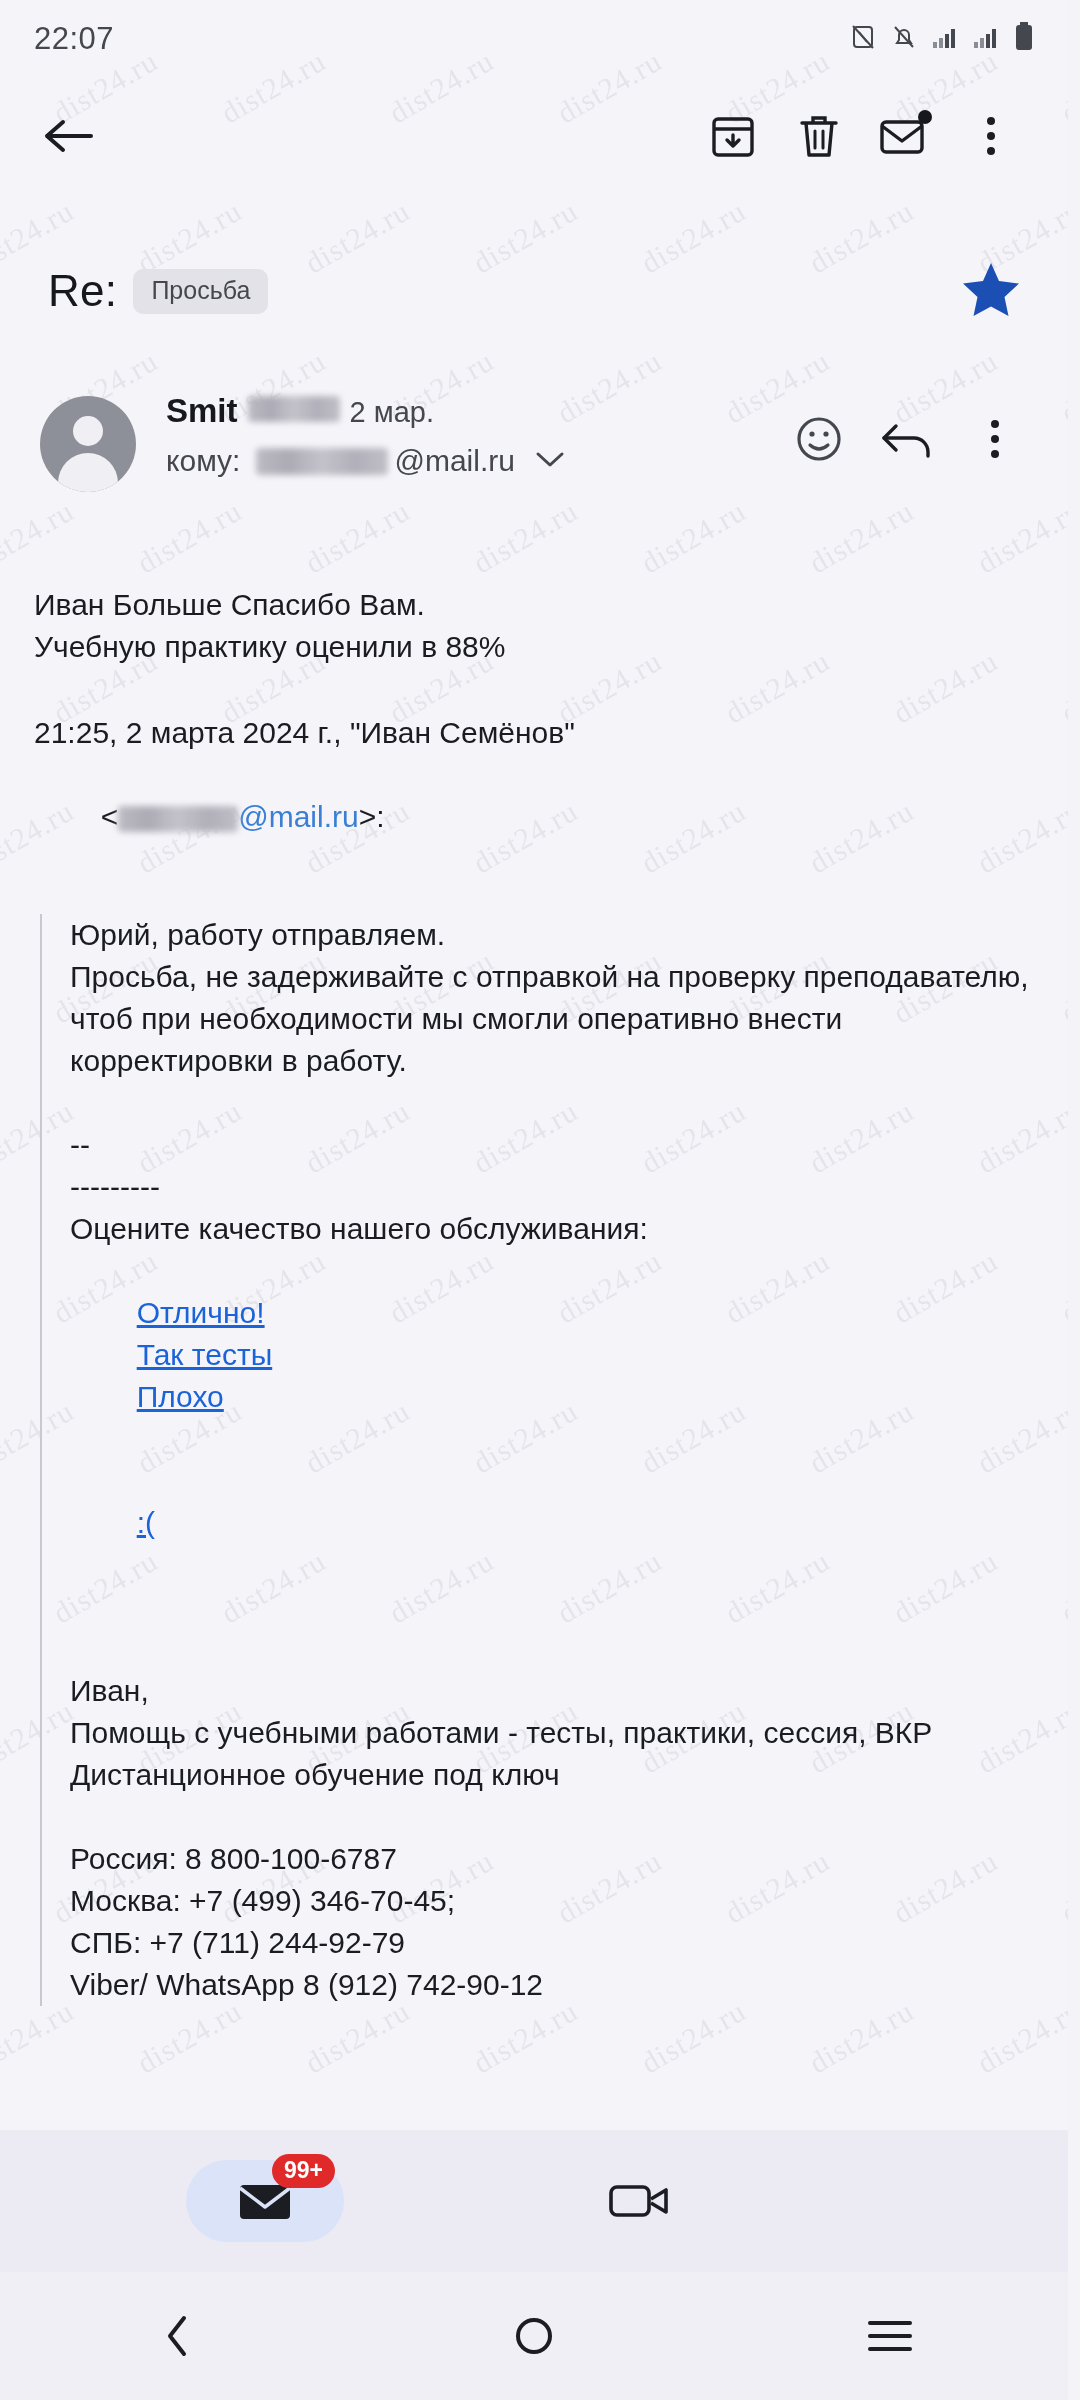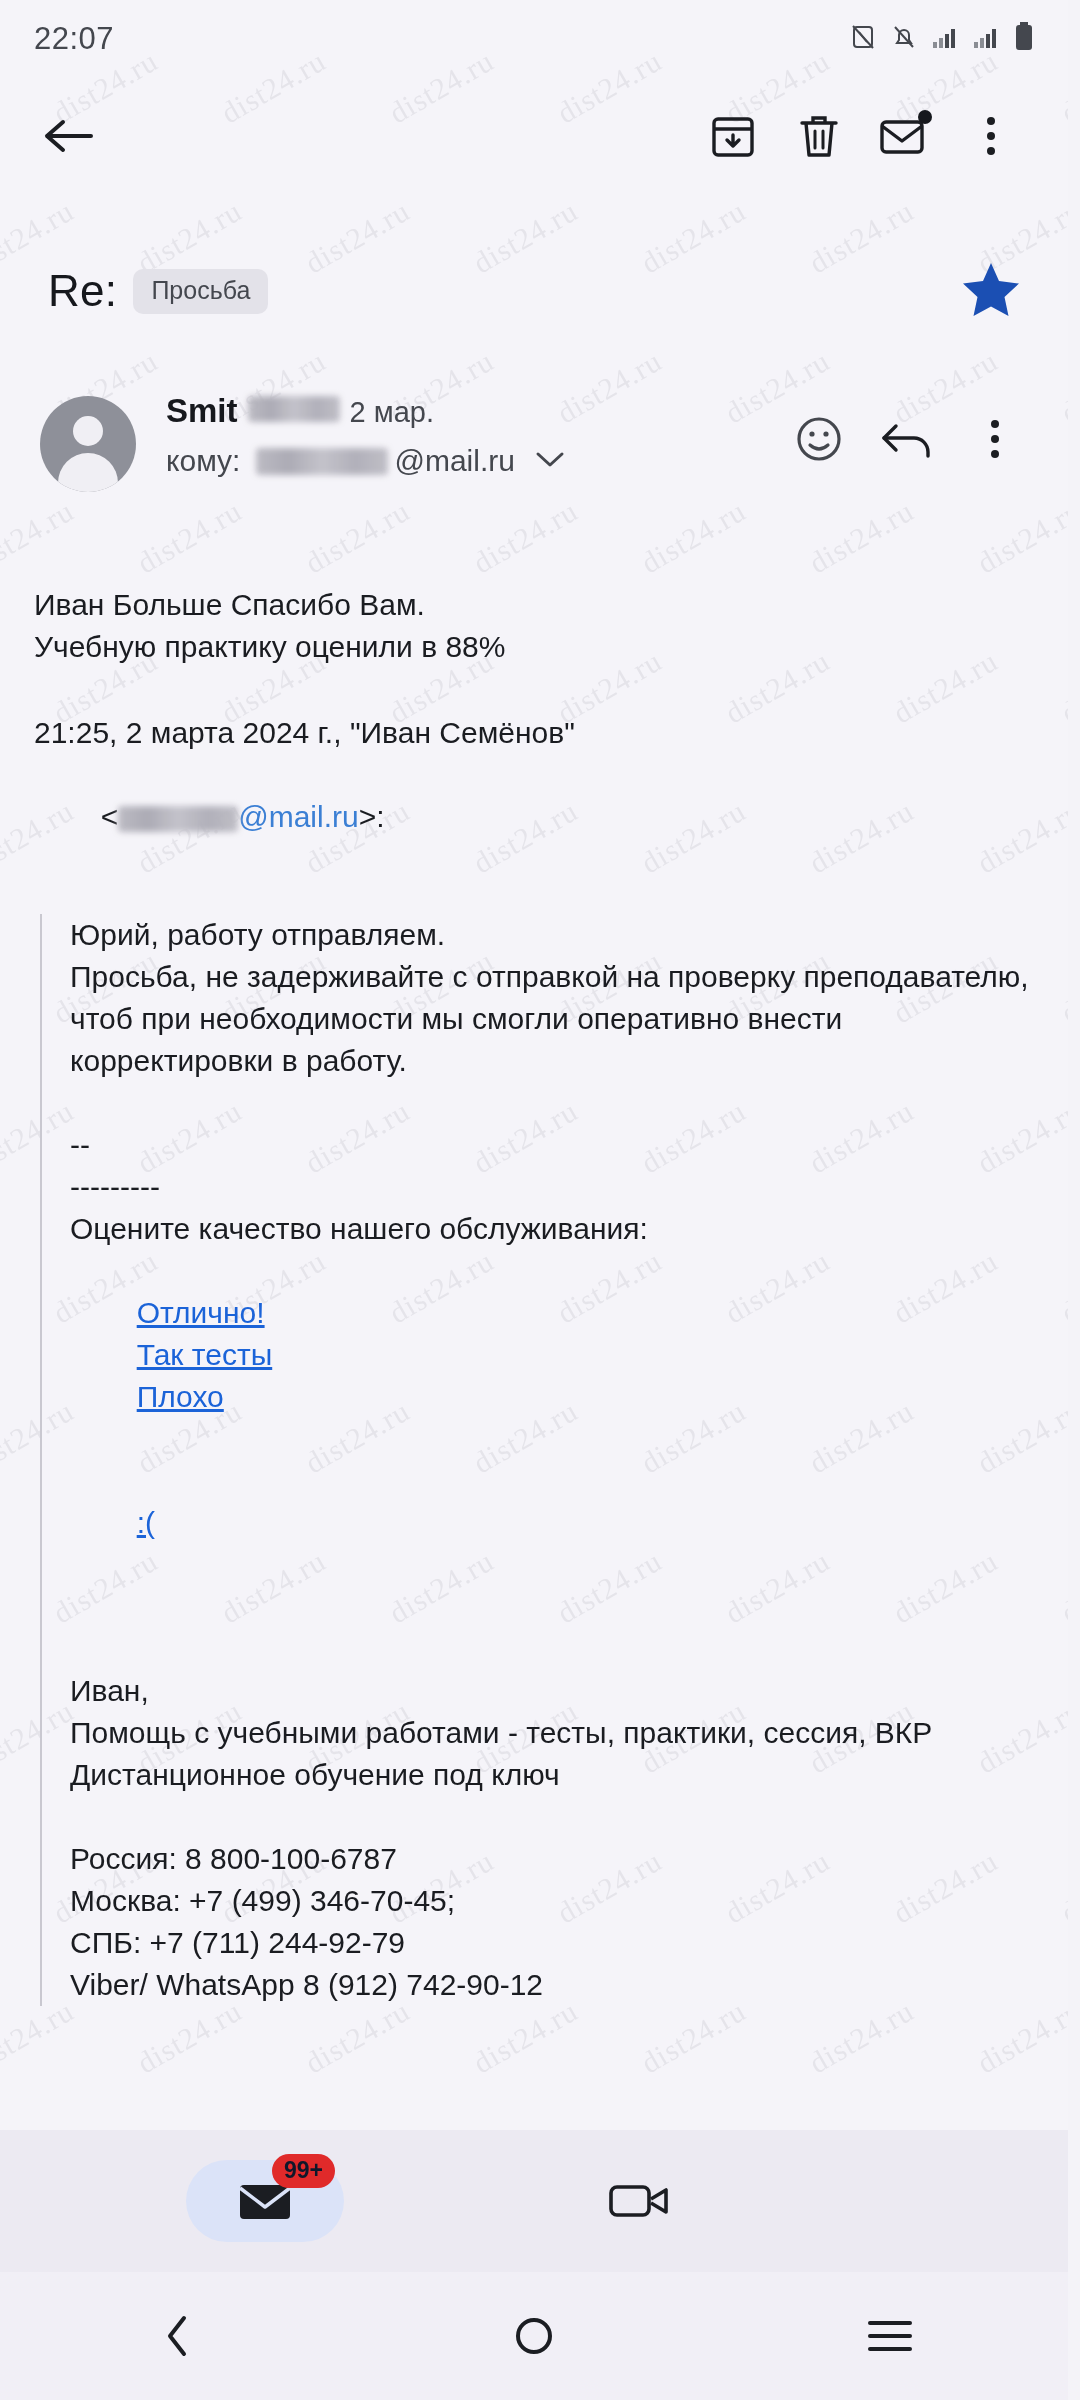--- a/index.html
+++ b/index.html
@@ -200,21 +200,21 @@
     width: 158px; height: 82px;
     margin-left: 186px;
     border-radius: 42px;
     background: #dbe3f8;
     display: flex; align-items: center; justify-content: center;
   }
   #mail-badge {
     position: absolute;
     top: -6px; left: 86px;
     background: #e02a2a;
-    color: #0f172a;
+    color: #ffffff;
     font-size: 23px;
     font-weight: bold;
     padding: 5px 12px 6px;
     border-radius: 22px;
     line-height: 1;
   }
   #meet-tab {
     margin-left: 216px;
     width: 158px; height: 82px;
     display: flex; align-items: center; justify-content: center;

